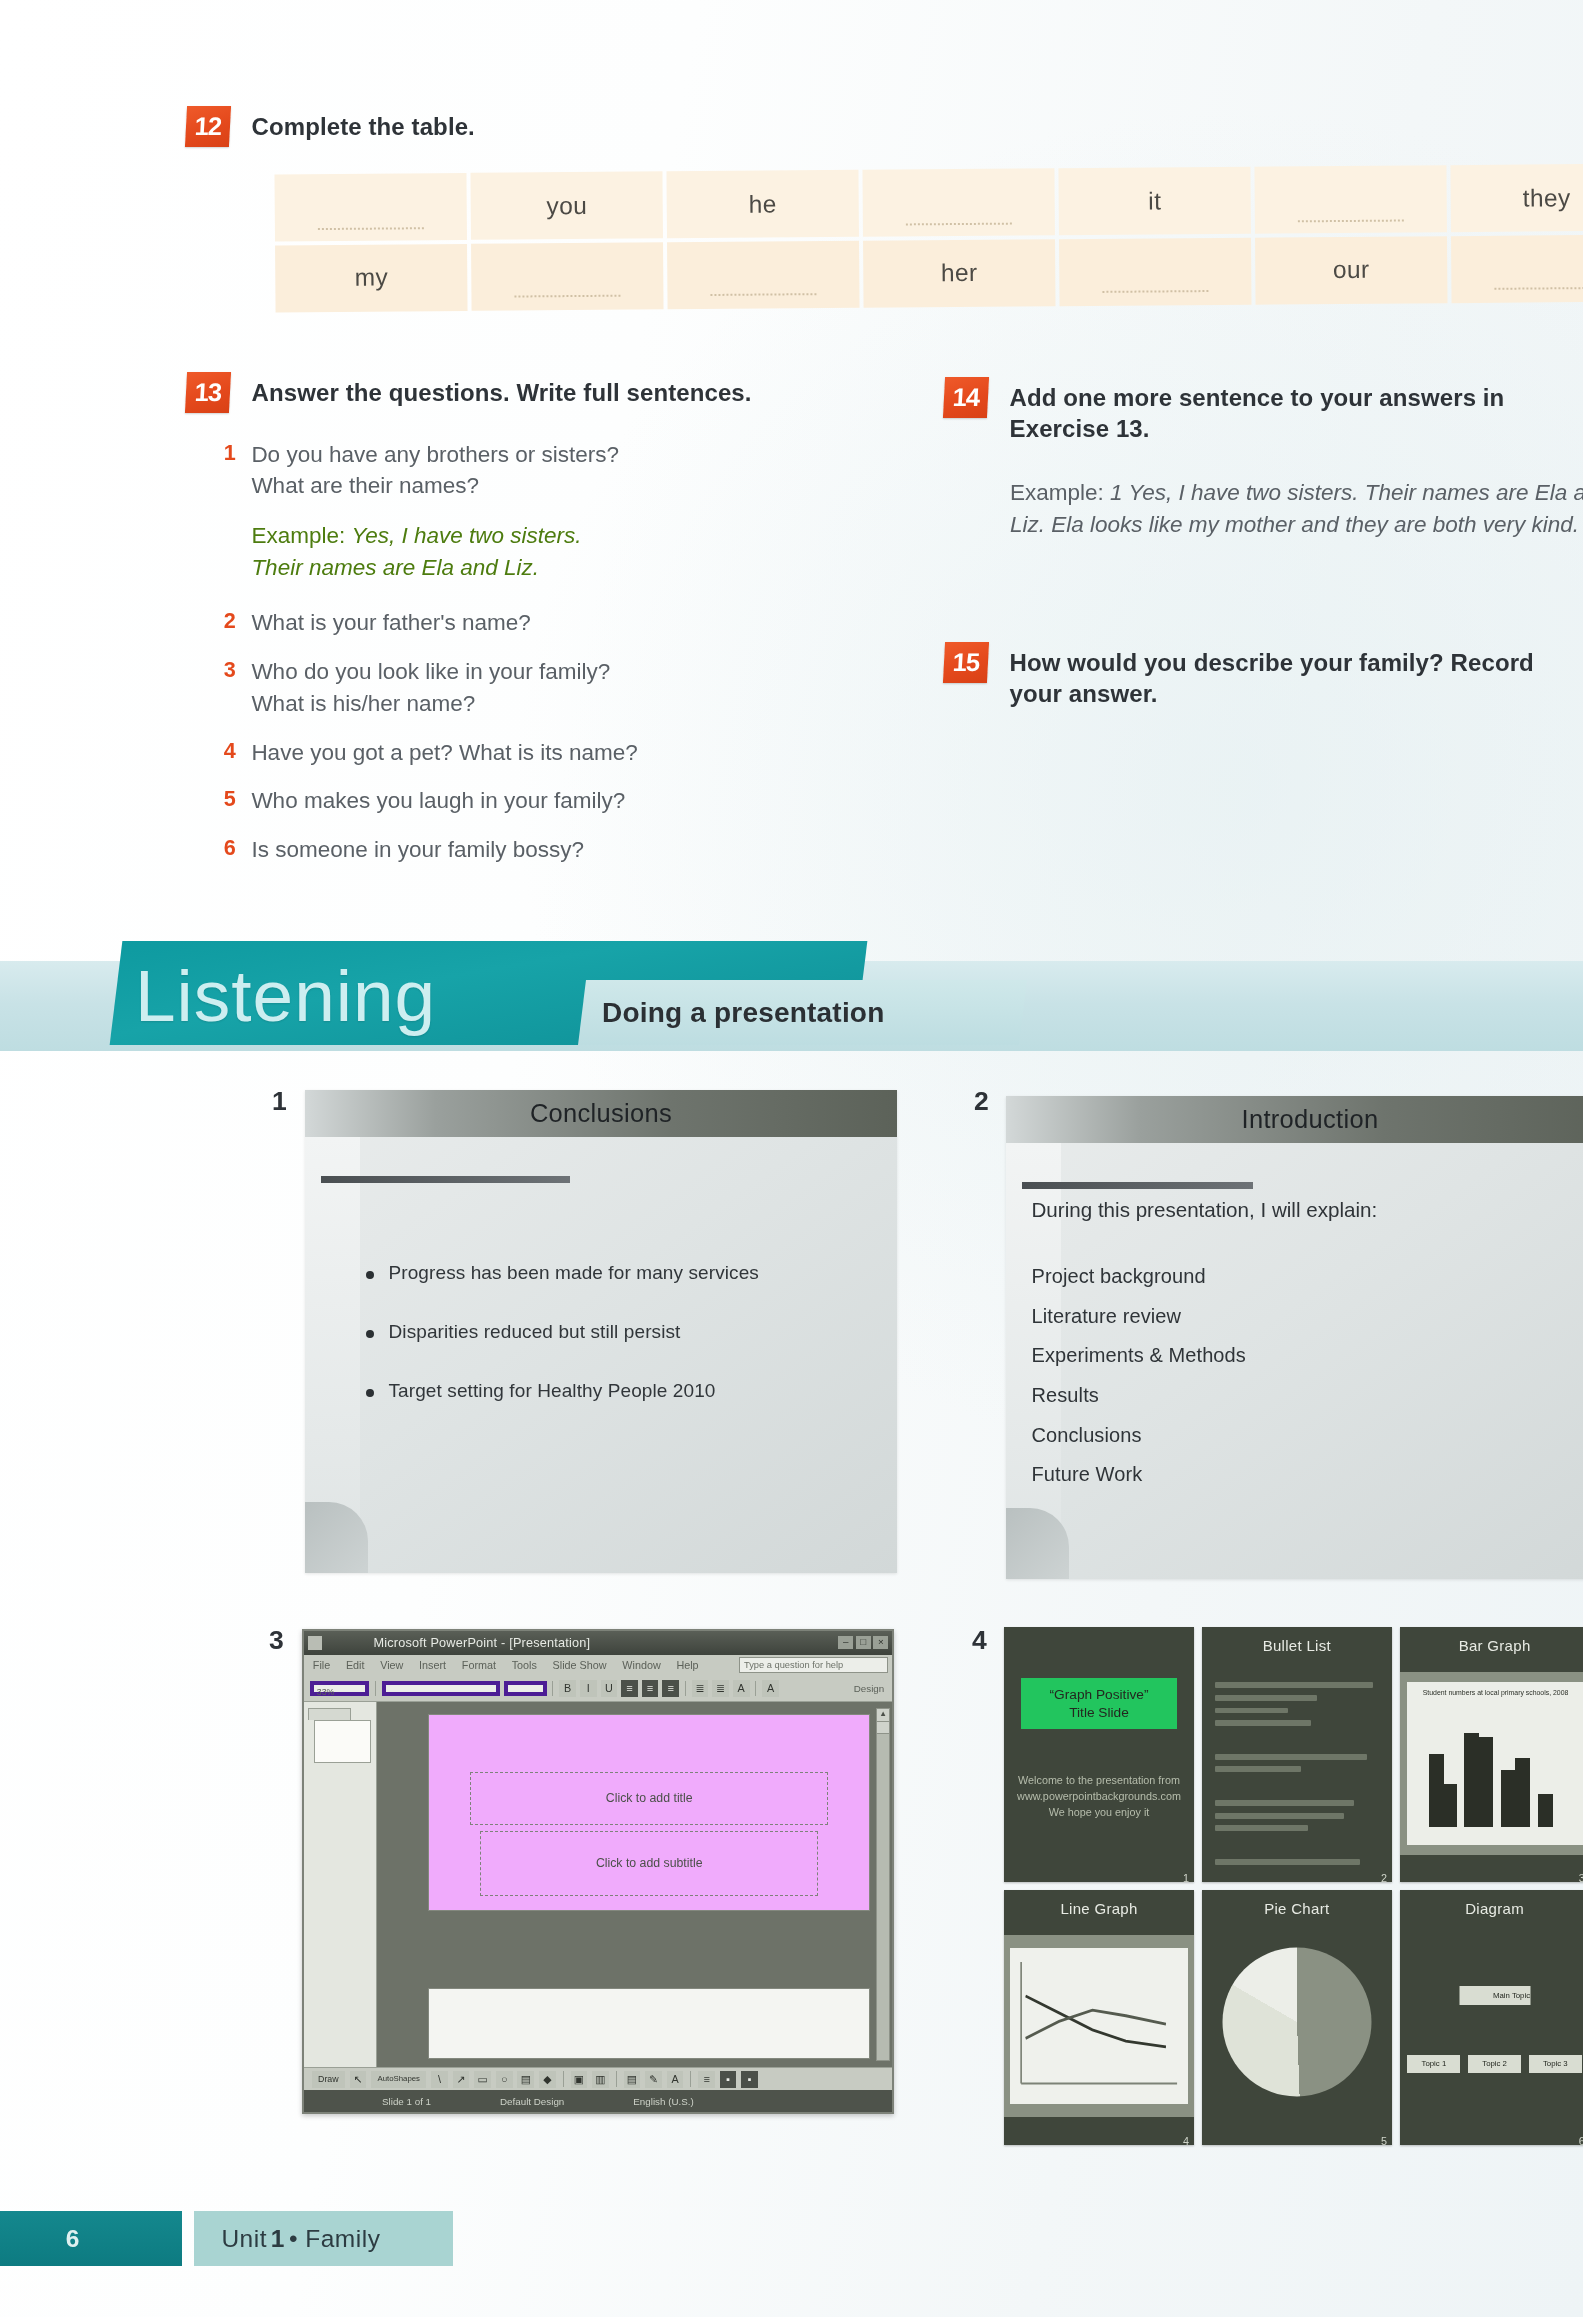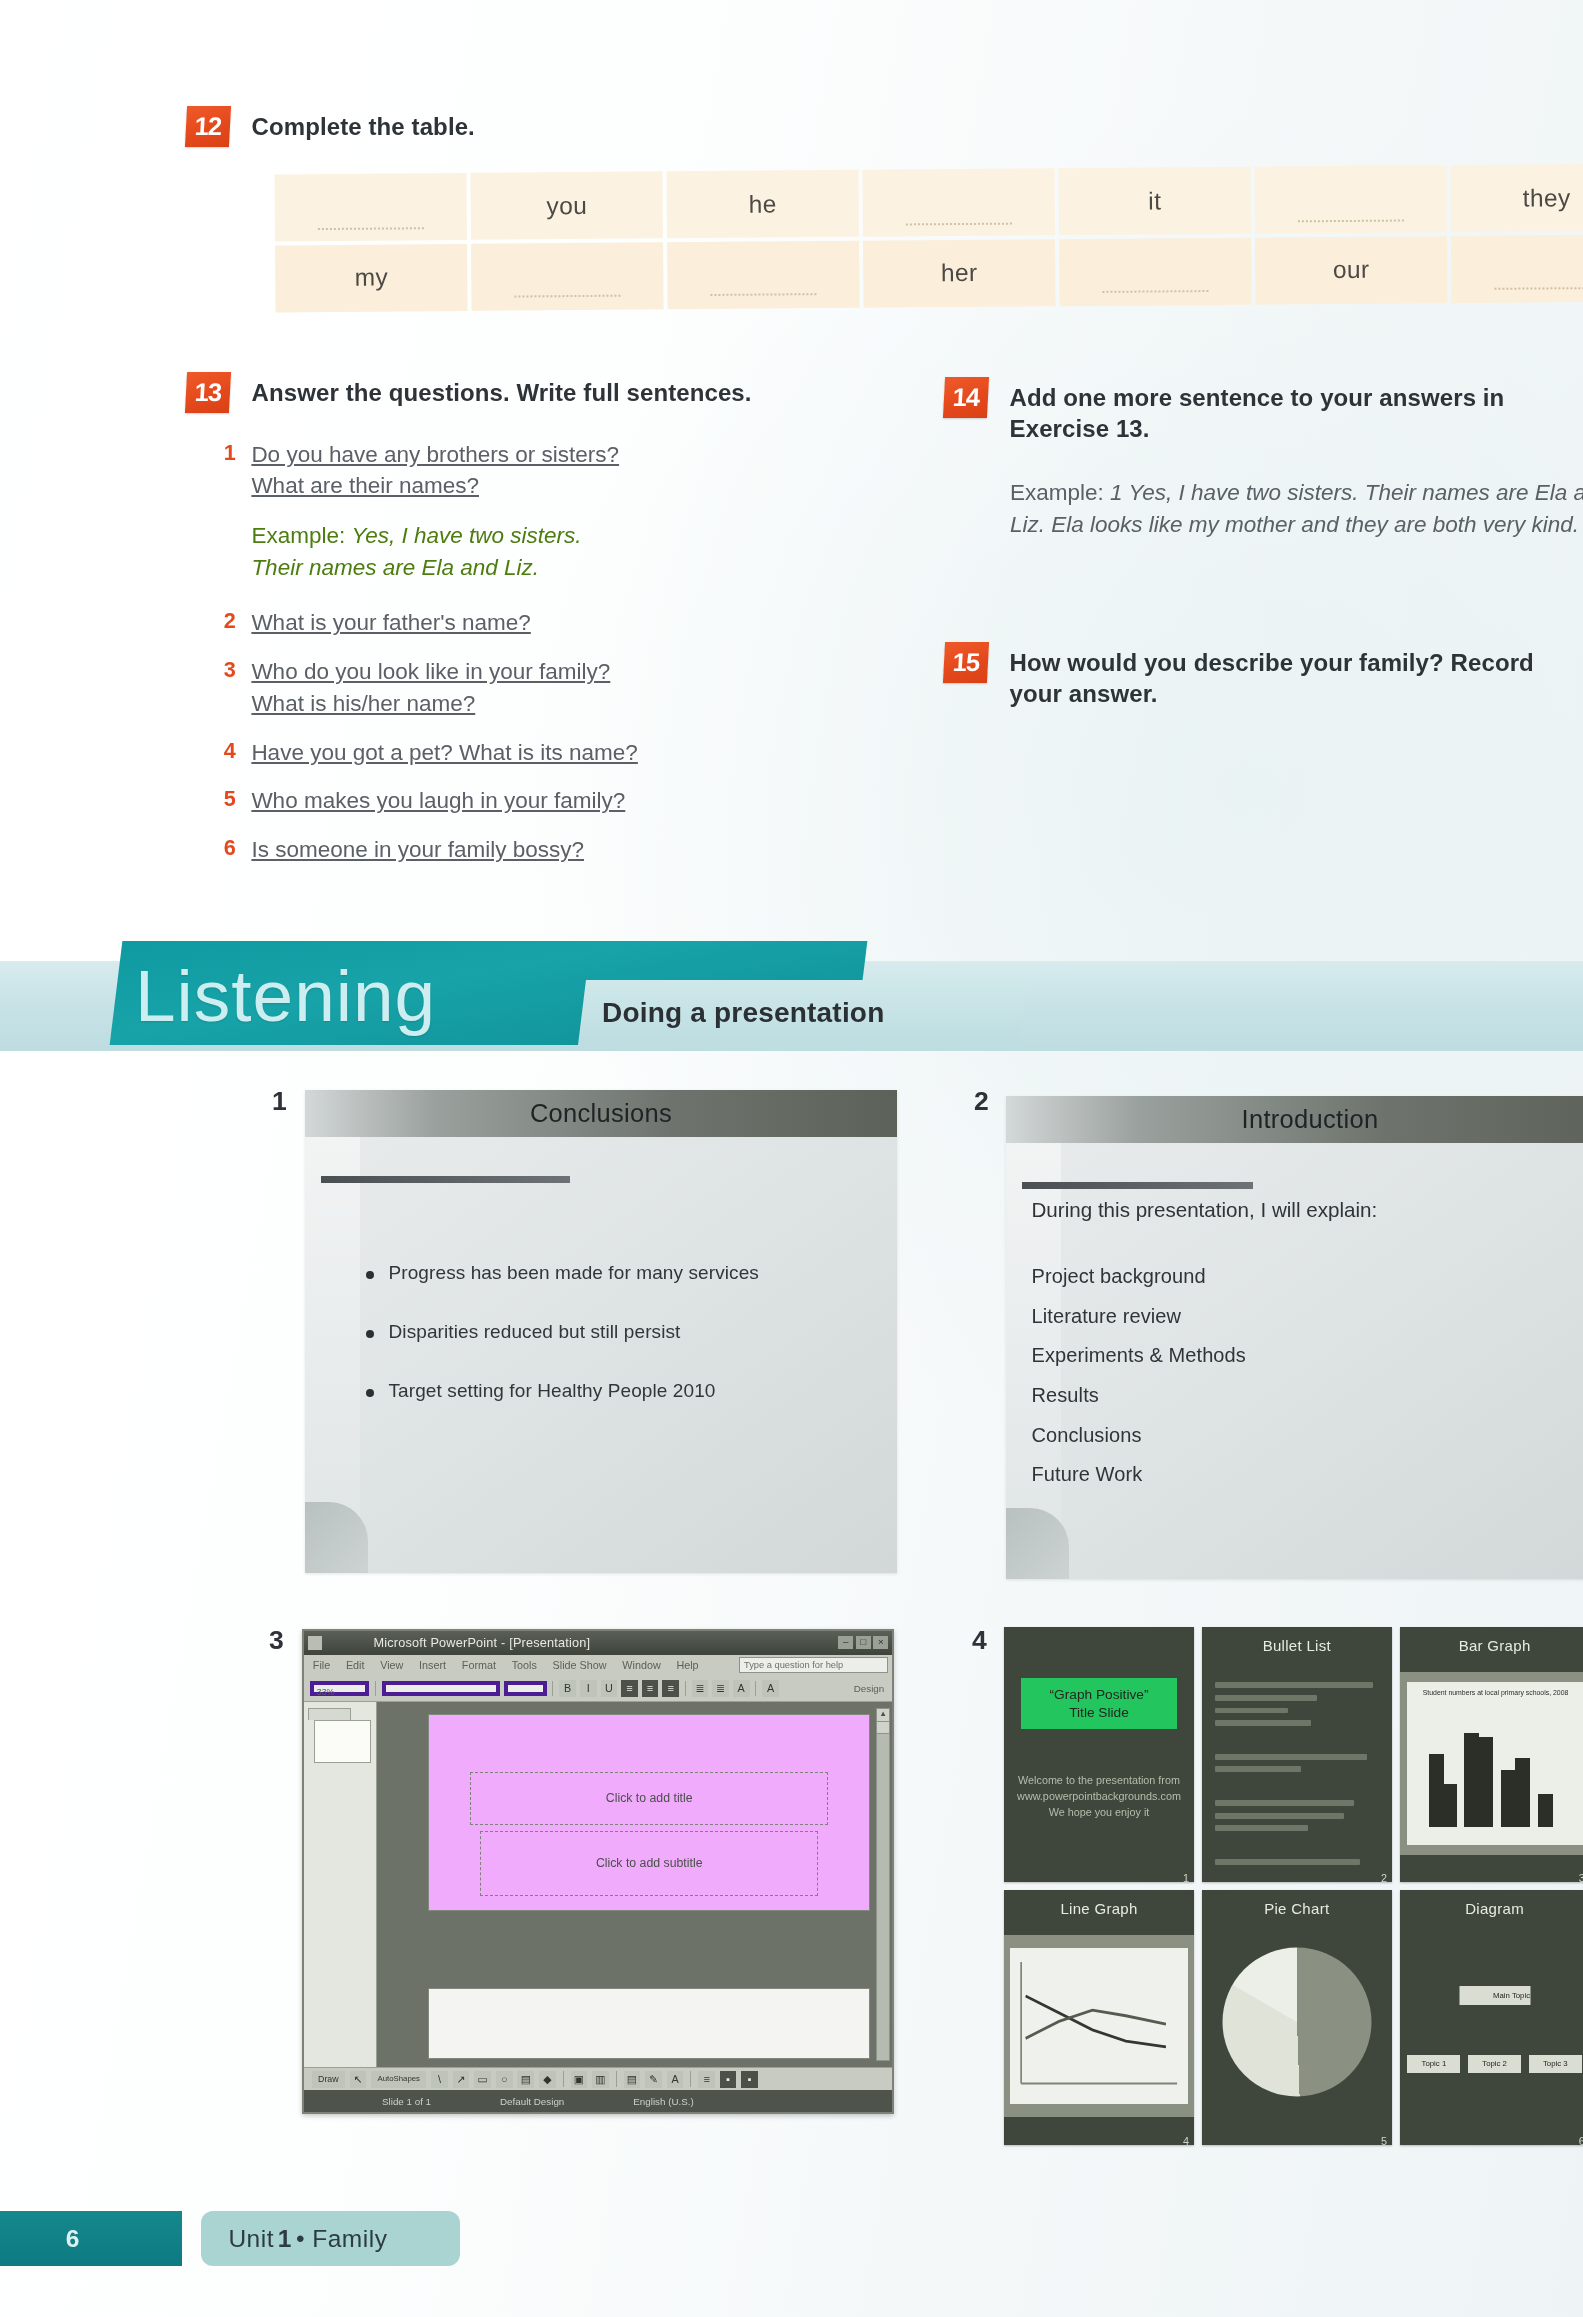--- a/index.html
+++ b/index.html
@@ -99,21 +99,21 @@
   .q-num {
     color: #e4491c;
     font-weight: bold;
     font-size: 21.6px;
     width: 14.7px;
     flex: 0 0 auto;
     text-align: right;
     padding-top: 1px;
   }
   .q-body { font-size: 22.5px; color: #5a6066; line-height: 1.42; }
-  .q-line { display: block; text-decoration: underline; }
+  .q-line { display: block; }
   .q-example { margin-top: 17.6px; font-size: 22.5px; color: #4d7c0f; line-height: 1.42; }
   .q-example i { font-style: italic; }
 
   
   #ex14 { position: absolute; left: 944px; top: 377px; width: 686px; }
   #ex14 .ex-title { width: 598px; }
   .ex14-example {
     margin-top: 33px; margin-left: 66px;
     font-size: 22.5px; color: #5a6066; line-height: 1.42;
     width: 608px;
@@ -435,28 +435,27 @@
   #footer-page {
     width: 182px;
     background: linear-gradient(180deg,#14888e,#0d7b81);
     color: #dff0f0;
     font-size: 24.5px;
     font-weight: bold;
     display: flex; align-items: center; justify-content: center;
     padding-right: 37px;
   }
   #footer-unit {
-    width: 259px; margin-left: 19px;
+    width: 259px; margin-left: 12px;
     background: #a9d4d2;
     color: #2d3c42;
     font-size: 24.5px;
     display: flex; align-items: center;
     padding-left: 27.4px;
     letter-spacing: 0.5px;
-    border-radius: 12px;
   }
   #footer-unit b { margin: 0 3.9px; }
 </style>
 </head>
 <body>
 
 <div class="page"></div>
 <div class="page-sheen"></div>
 
 <div id="ex12">

